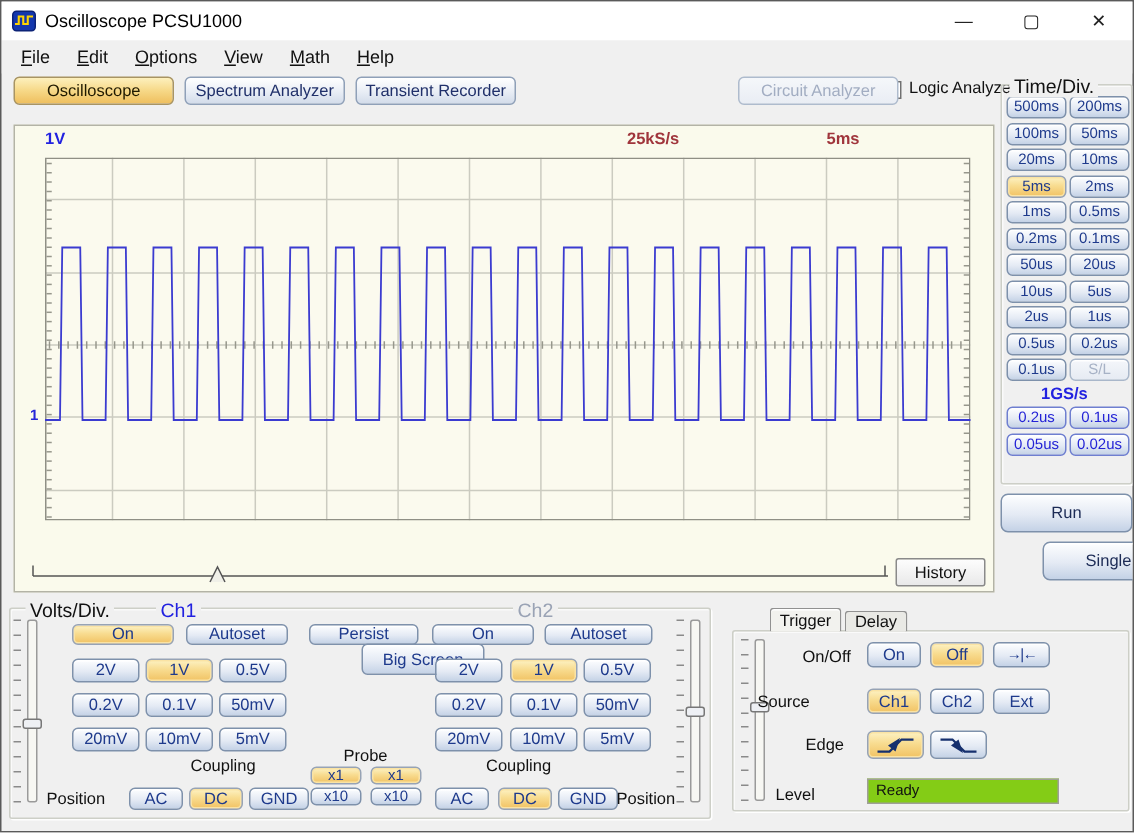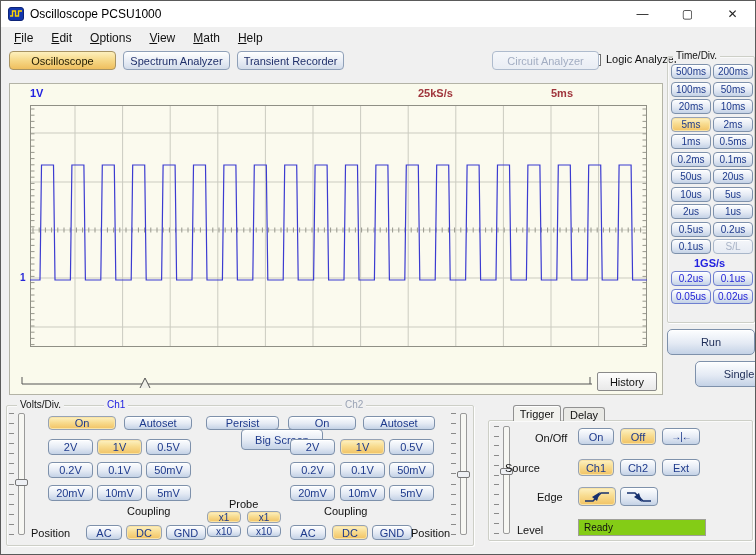--- a/index.html
+++ b/index.html
@@ -41,21 +41,21 @@
     position:absolute; display:flex; align-items:center; justify-content:center;
     border:1px solid #8a8a8a; border-radius:2px; background:linear-gradient(#fdfdfd,#e9e9e9);
     font-size:11px; color:#111;
   }
   
   .groupbox {
     position:absolute; border:1px solid #cdcfc7; border-radius:2px;
     box-shadow: inset 1px 1px 0 rgba(255,255,255,.65), 1px 1px 0 rgba(255,255,255,.9);
     text-decoration: underline;
   }
-  .gb-label { position:absolute; font-size:10px; color:#111; background:#f0f0f0; padding:0 3px; }
+  .gb-label { position:absolute; font-size:13px; color:#111; background:#f0f0f0; padding:0 3px; }
   .lbl { position:absolute; font-size:11px; color:#111; white-space:nowrap; }
   .lbl-blue { color:#2222e0; }
   .lbl-gray { color:#9aa3b5; }
   .lbl-red  { color:#a0353c; }
   
   .tab-btn {
     position:absolute; top:50px; height:19px; width:107px;
     display:flex; align-items:center; justify-content:center;
     border:1px solid #8fa0b8; border-radius:4px;
     background:linear-gradient(#ffffff,#e8edf5 55%,#d3dcea);

